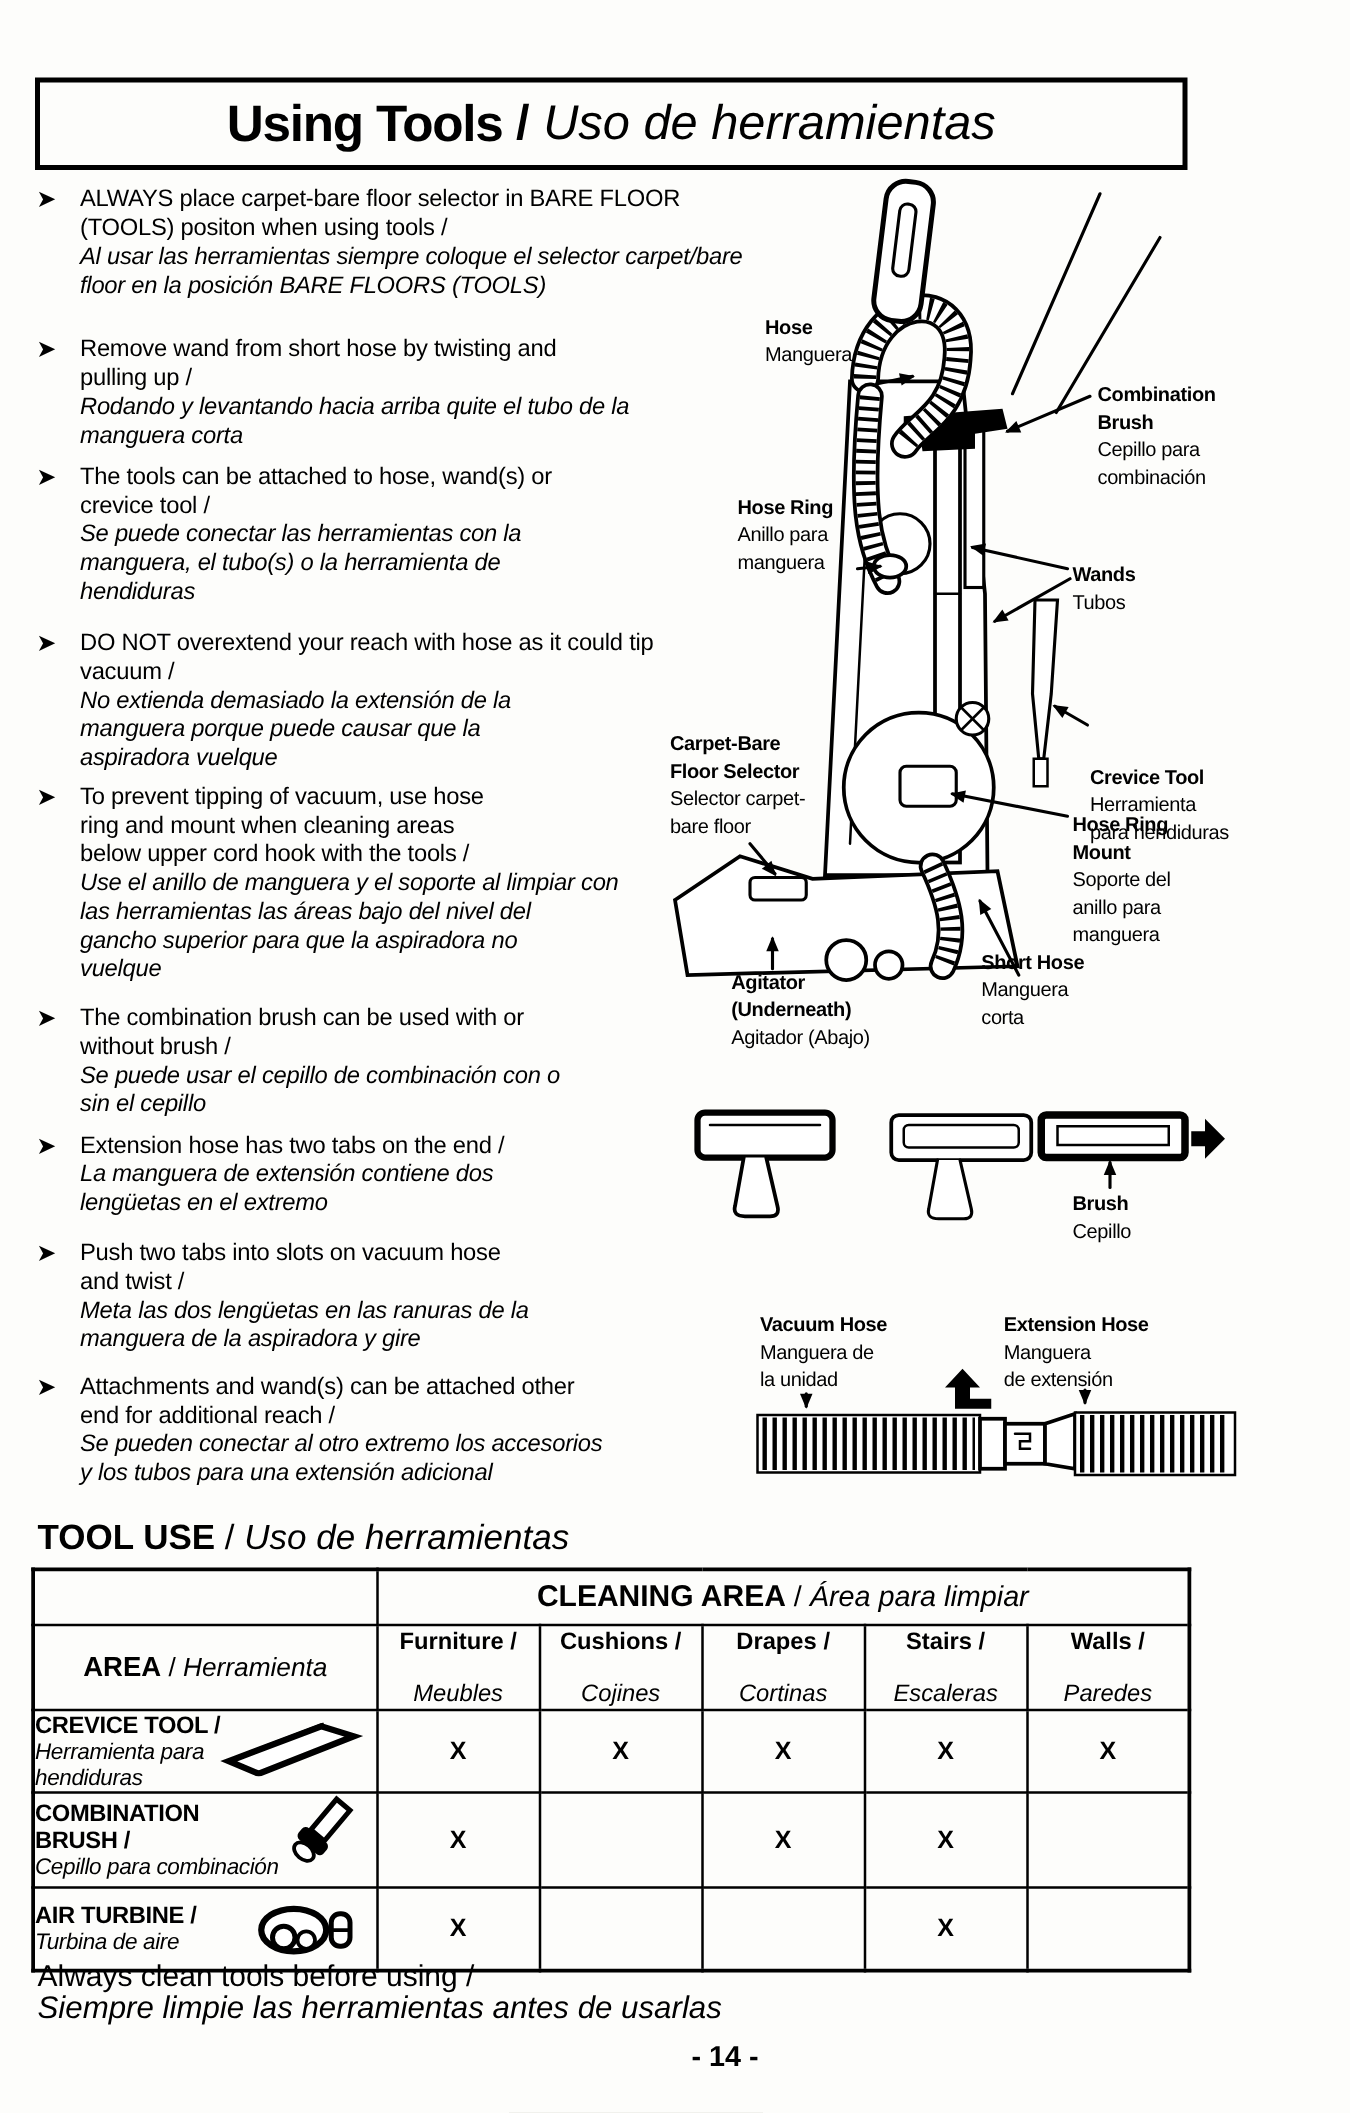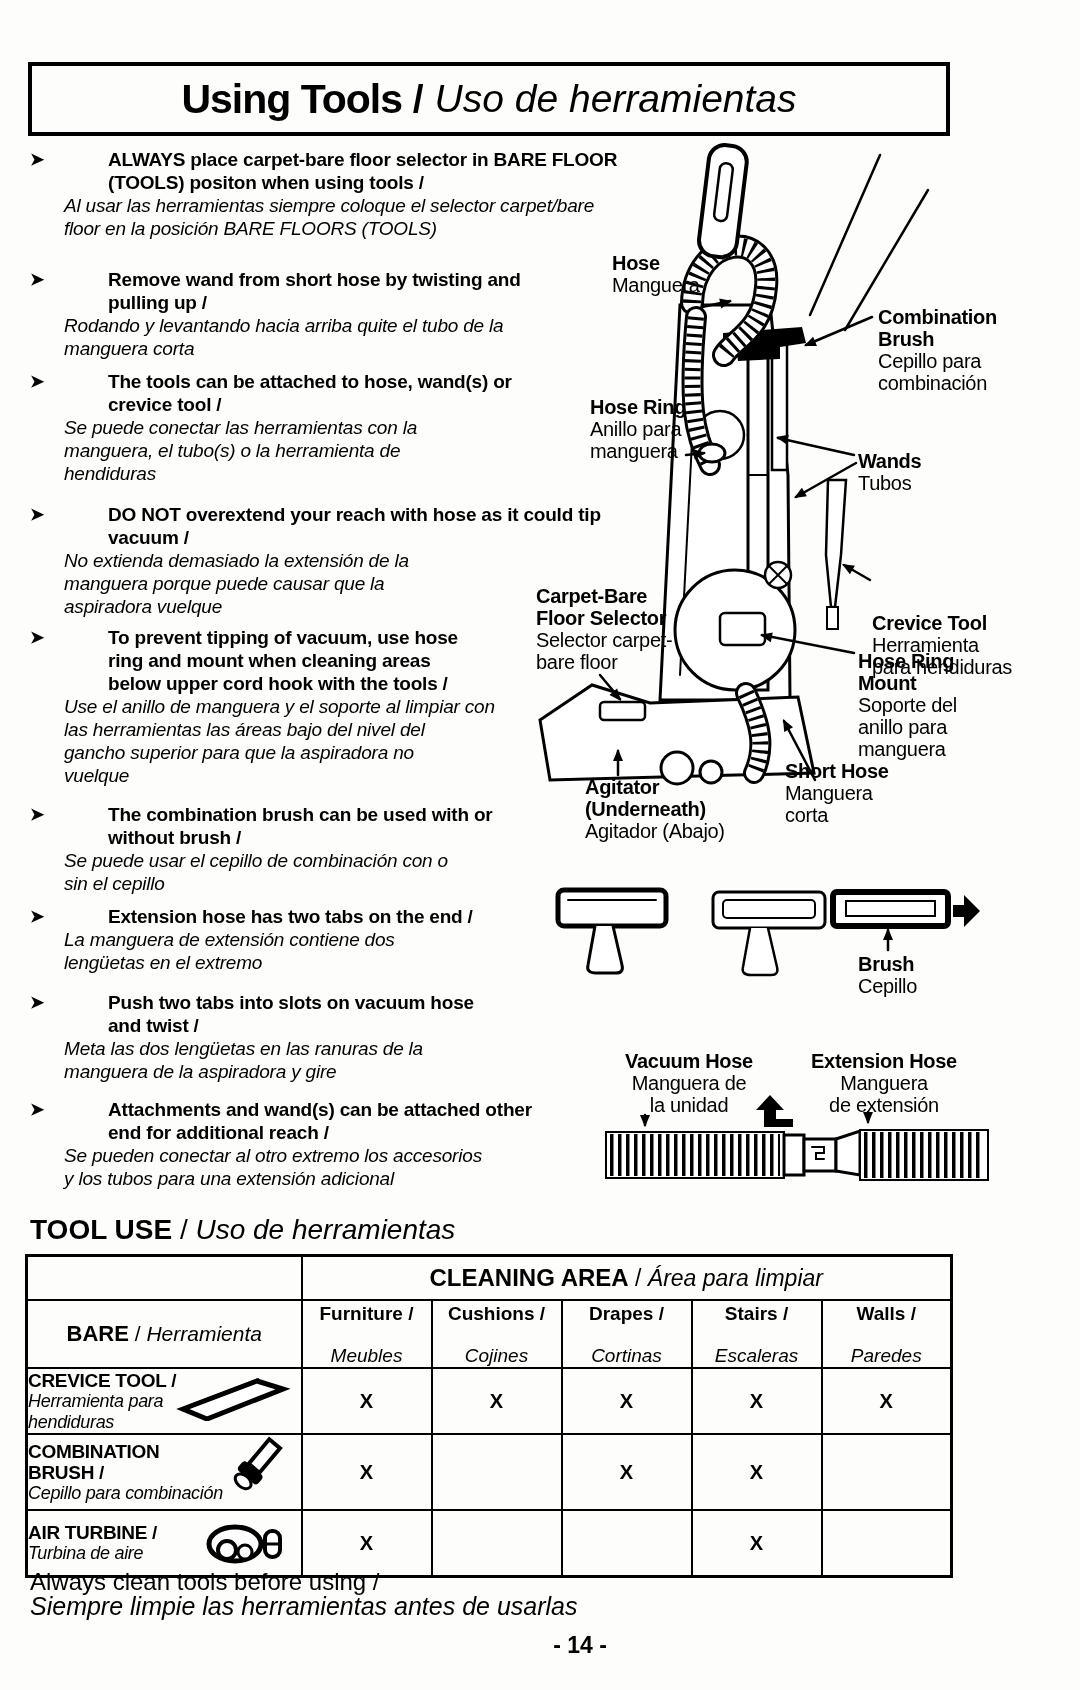--- a/index.html
+++ b/index.html
@@ -8,28 +8,28 @@
   
   .title-box{position:absolute;left:28px;top:62px;width:914px;height:66px;
              border:4px solid #000;display:flex;align-items:center;justify-content:center;}
   .title-box .en{font-size:41px;font-weight:bold;letter-spacing:-1px;}
   .title-box .sep{font-size:39px;font-weight:bold;white-space:pre;}
   .title-box .es{font-size:39px;font-style:italic;}
   
   .bullet{position:absolute;display:flex;align-items:flex-start;}
   .bullet .mark{width:34px;flex:0 0 34px;font-size:17px;font-weight:bold;line-height:23px;}
   .bullet .txt{font-size:19px;line-height:23px;}
-  .bullet .en{font-weight:bold;white-space:pre-line;display:block;letter-spacing:-0.2px;margin-left:44px;}
+  .bullet .en{font-weight:normal;white-space:pre-line;display:block;letter-spacing:-0.2px;}
   .bullet .es{font-style:italic;white-space:pre-line;display:block;letter-spacing:-0.2px;}
   
-  .dlabel{position:absolute;font-size:20px;line-height:22px;}
+  .dlabel{position:absolute;font-size:16px;line-height:22px;}
   .dlabel .en{font-weight:bold;white-space:pre-line;display:block;letter-spacing:-0.3px;}
   .dlabel .es{white-space:pre-line;display:block;letter-spacing:-0.3px;}
   .dlabel.italic-en .en{margin-top:40px;}
-  .dlabel.center{text-align:center;}
+  .dlabel.center{text-align:left;}
   .diagram-art{position:absolute;left:480px;top:135px;}
   
   .tooluse-heading{position:absolute;left:30px;top:1214px;font-size:28px;}
   .tooluse-heading .en{font-weight:bold;}
   .tooluse-heading .es{font-style:italic;}
   table.tooluse{position:absolute;left:25px;top:1254px;width:925px;border-collapse:collapse;
                 table-layout:fixed;}
   table.tooluse td{border:2px solid #000;padding:0;vertical-align:middle;}
   table.tooluse{border:3px solid #000;}
   td.carea{text-align:center;height:42px;}
@@ -331,21 +331,21 @@
       </colgroup>
     <tbody>
         <tr>
       <td></td>
       <td class="carea" colspan="5">
         <span class="en">CLEANING AREA</span><span class="sep"> / </span><span class="es">Área para limpiar</span>
       </td>
     </tr>
     <tr class="hdr">
       <td class="toolcol">
-        <span class="en">BARE</span><span class="sep"> / </span><span class="es">Herramienta</span>
+        <span class="en">AREA</span><span class="sep"> / </span><span class="es">Herramienta</span>
       </td>
       <td>
         <span class="hen">Furniture /</span>
         <span class="hes">Meubles</span>
           </td>
       <td>
         <span class="hen">Cushions /</span>
         <span class="hes">Cojines</span>
           </td>
       <td>

